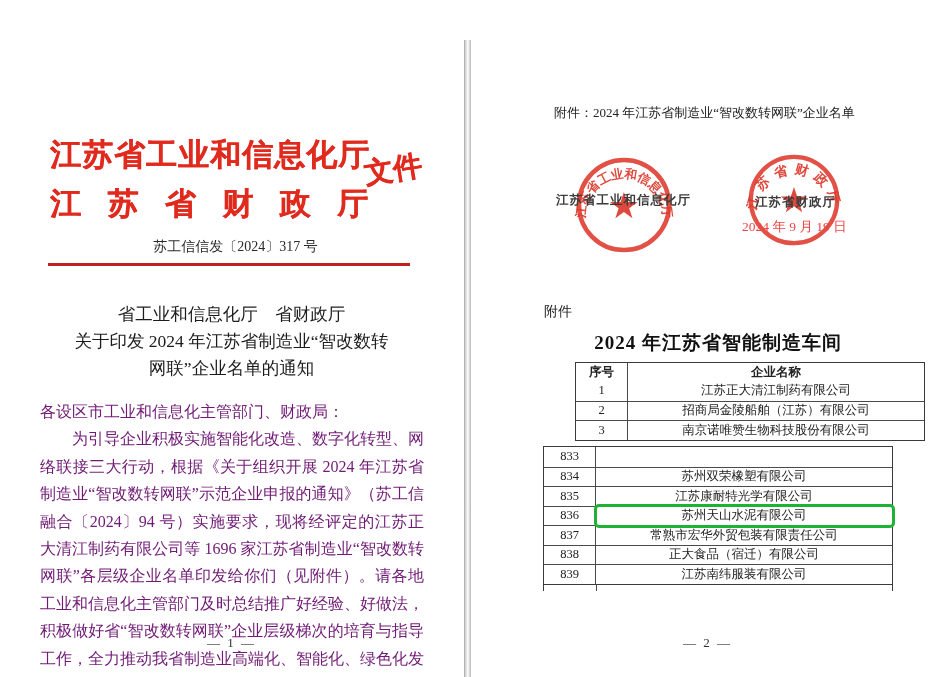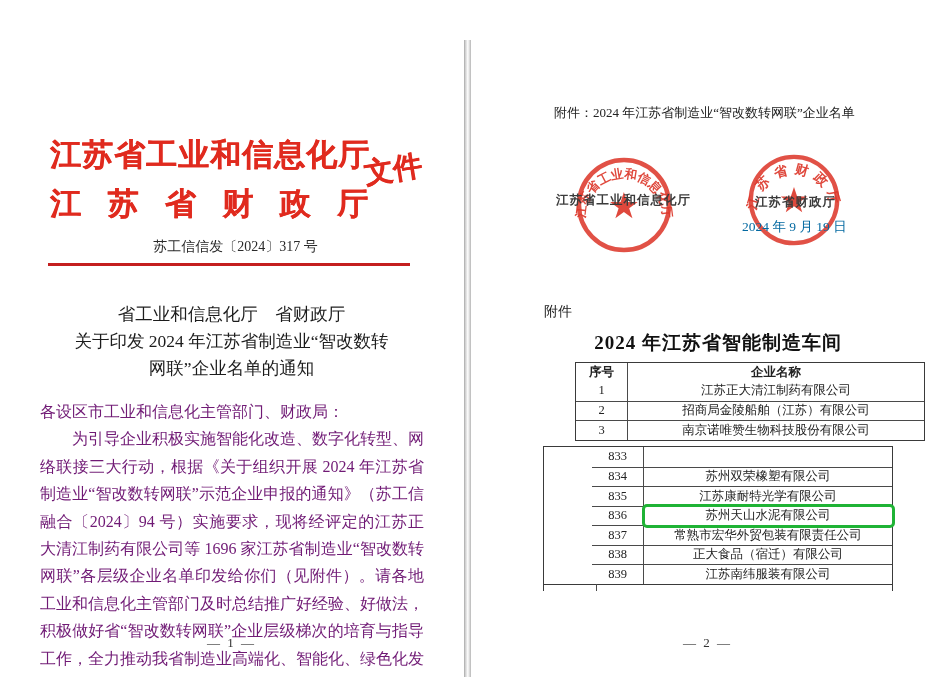--- a/index.html
+++ b/index.html
@@ -47,40 +47,40 @@
   .page-foot { position: absolute; bottom: 26px; width: 100%; text-align: center; font-size: 13px; color: #333; letter-spacing: 2px; }
 
   
   .page-right { position: absolute; left: 474px; top: 0; width: 467px; height: 677px; }
 
   .attachment-line { position: absolute; left: 80px; top: 104px; font-size: 13px; color: #222; white-space: nowrap; }
 
   .stamp { position: absolute; }
   .stamp svg { display: block; }
   .stamp-overlay { position: absolute; font-size: 12.5px; color: #3b3b3b; white-space: nowrap; font-weight: bold; letter-spacing: 1px; }
-  .stamp-date { position: absolute; font-size: 13.5px; color: #0369a1; white-space: nowrap; font-family: Liberation Serif, serif; }
+  .stamp-date { position: absolute; font-size: 13.5px; color: #ef4444; white-space: nowrap; font-family: Liberation Serif, serif; }
 
   .attachment-label { position: absolute; left: 70px; top: 303px; font-size: 14px; color: #222; }
 
   .table-title { position: absolute; left: 69px; top: 330px; width: 350px; text-align: center; font-weight: bold; font-size: 19px; color: #111; letter-spacing: 1px; }
 
   .wtable { position: absolute; left: 69px; width: 350px; font-size: 12.5px; color: #222; }
   .tseg { border: 1.3px solid #3a3a3a; background: #fff; }
   .trow { display: flex; height: 19.5px; align-items: stretch; }
   .trow + .trow { border-top: 1px solid #4a4a4a; }
   .trow.header { font-weight: bold; height: 18px; }
   .cell { display: flex; align-items: center; justify-content: center; }
   .cell.seq { width: 52px; border-right: 1px solid #4a4a4a; }
   .cell.company { flex: 1; position: relative; }
   .cell.company.highlighted::after {
     content: ""; position: absolute; left: -2px; right: -3px; top: -3px; bottom: -3px;
     border: 3px solid #1fb335; border-radius: 5px; pointer-events: none;
   }
   .seg-top { top: 362px; margin-left: 32px; }
-  .seg-bottom { top: 446px; padding-left: 48px; }
+  .seg-bottom { top: 446px; }
   .partial-row {
     position: absolute; left: 69px; top: 583.5px; width: 350px; height: 7px;
     border-left: 1.3px solid #3a3a3a; border-right: 1.3px solid #3a3a3a;
   }
   .partial-row .pcol { width: 52.5px; height: 100%; border-right: 1px solid #4a4a4a; }
 </style>
 </head>
 <body>
 
 <div id="canvas">

